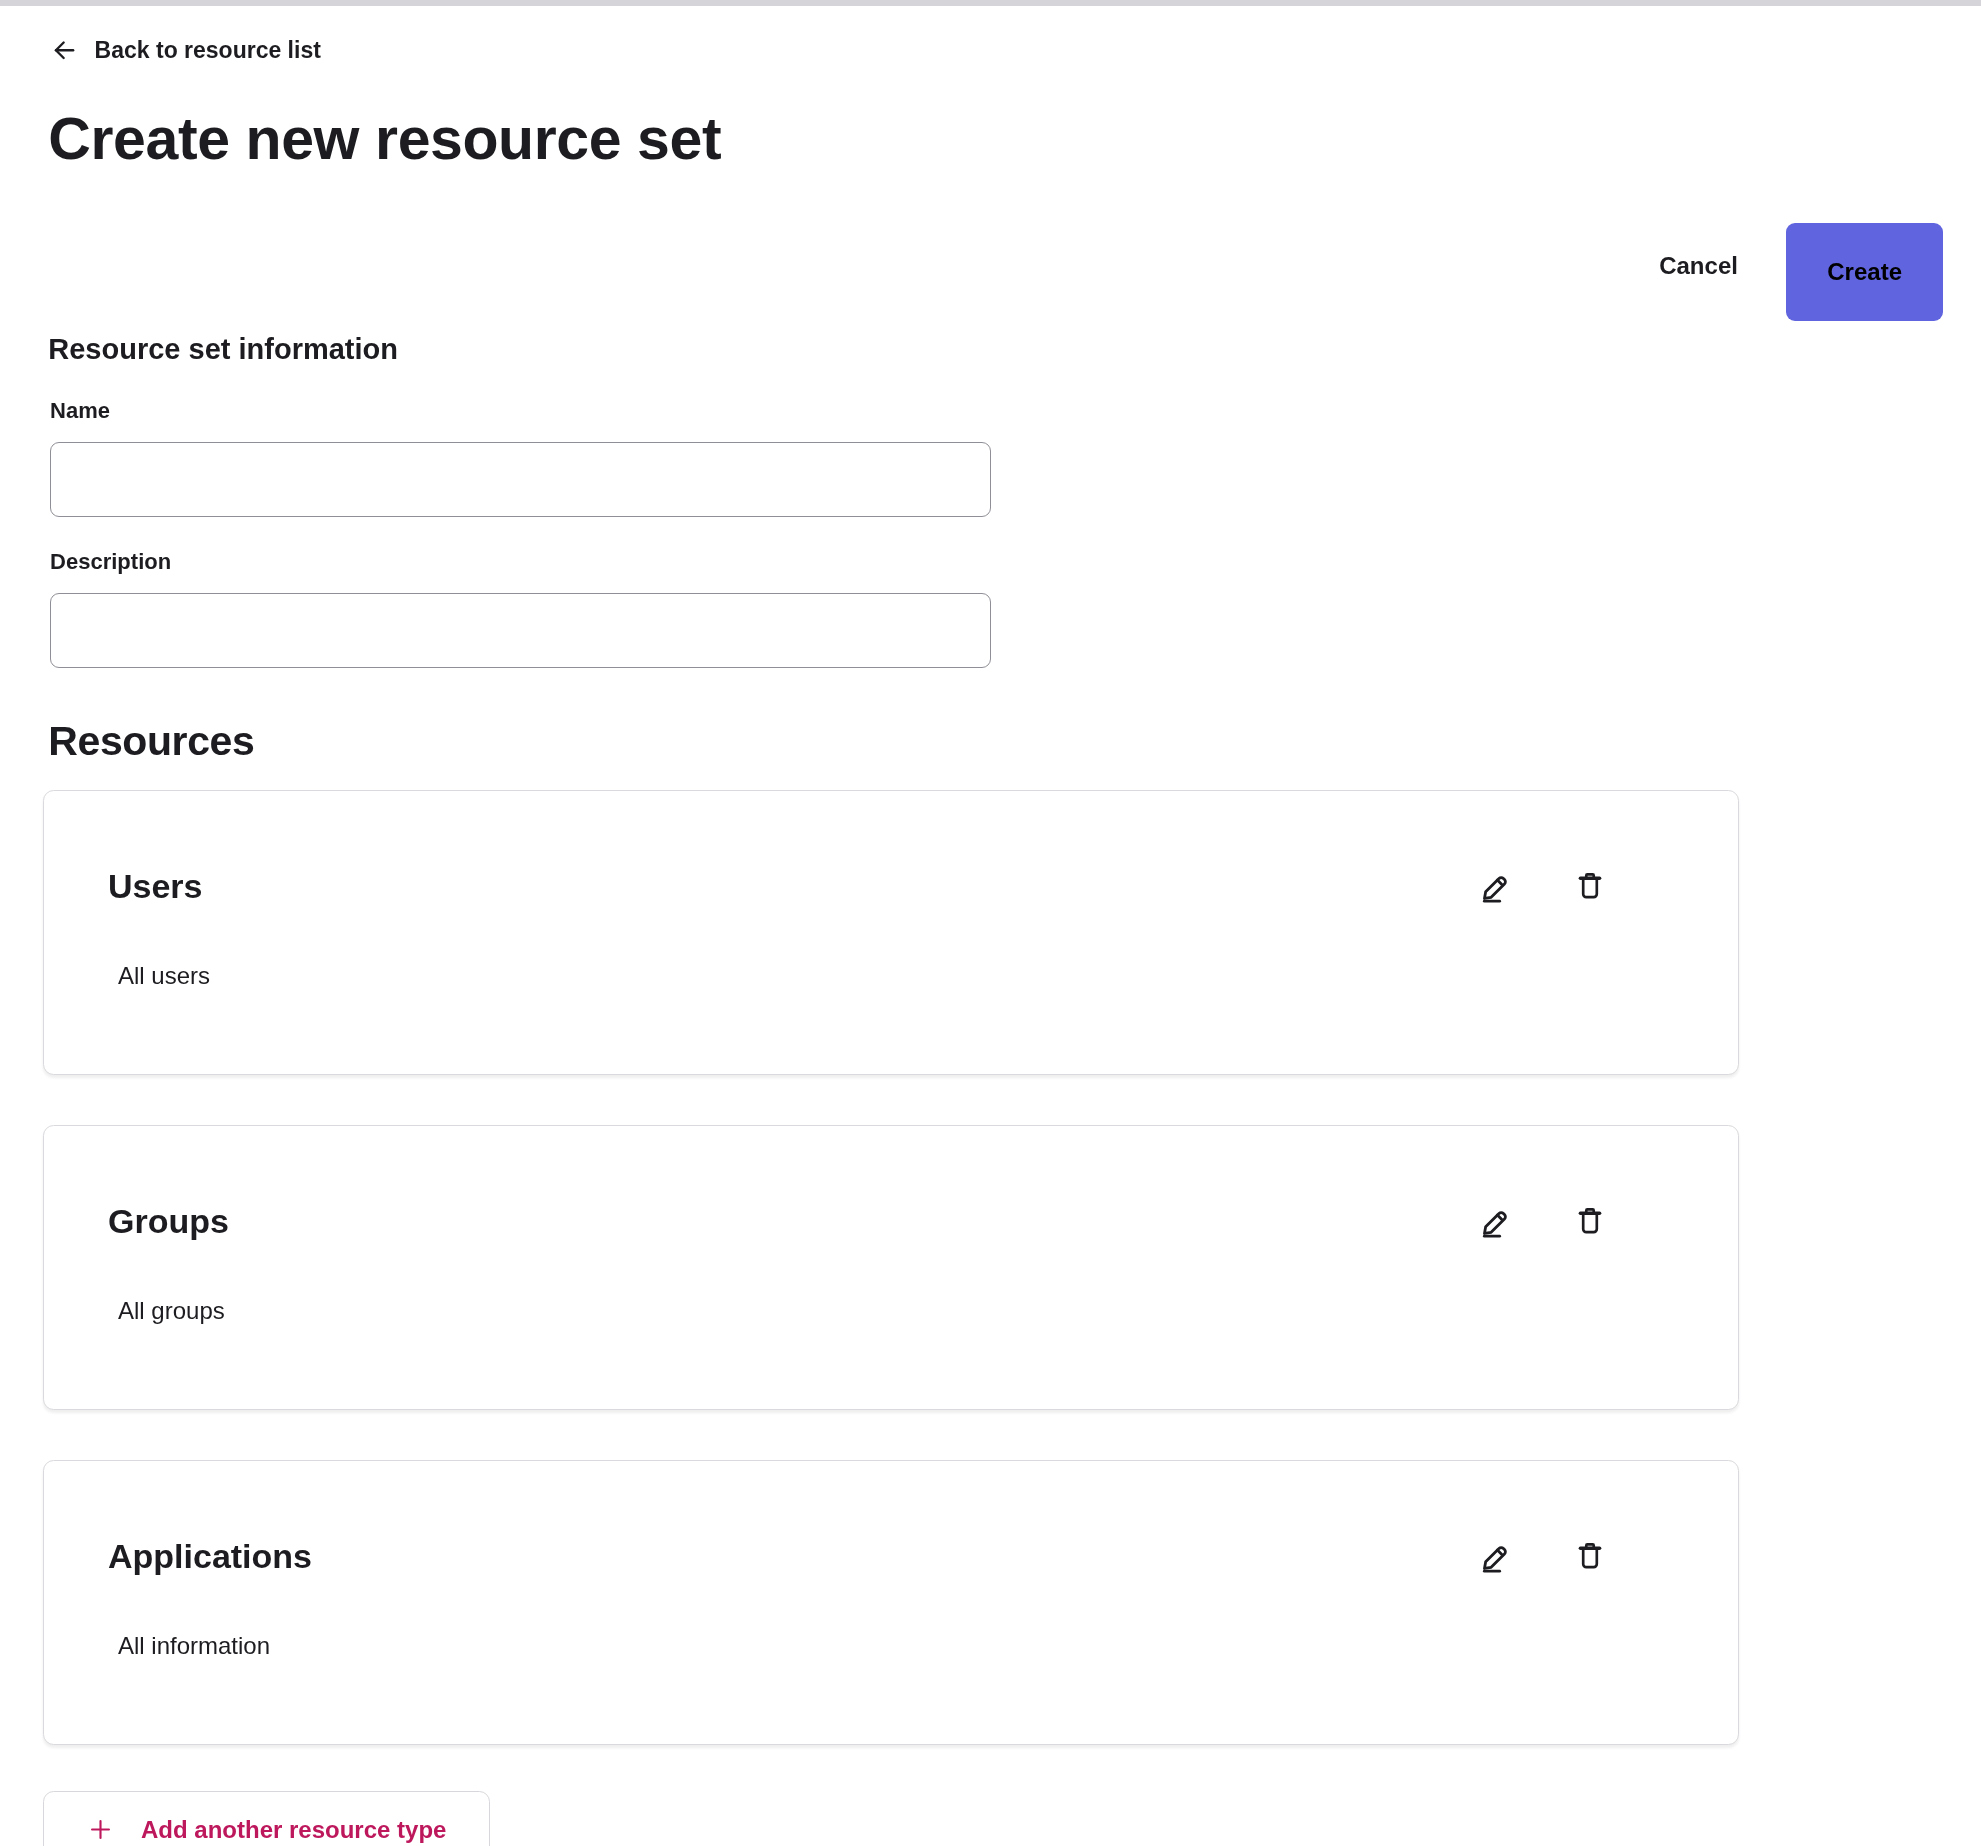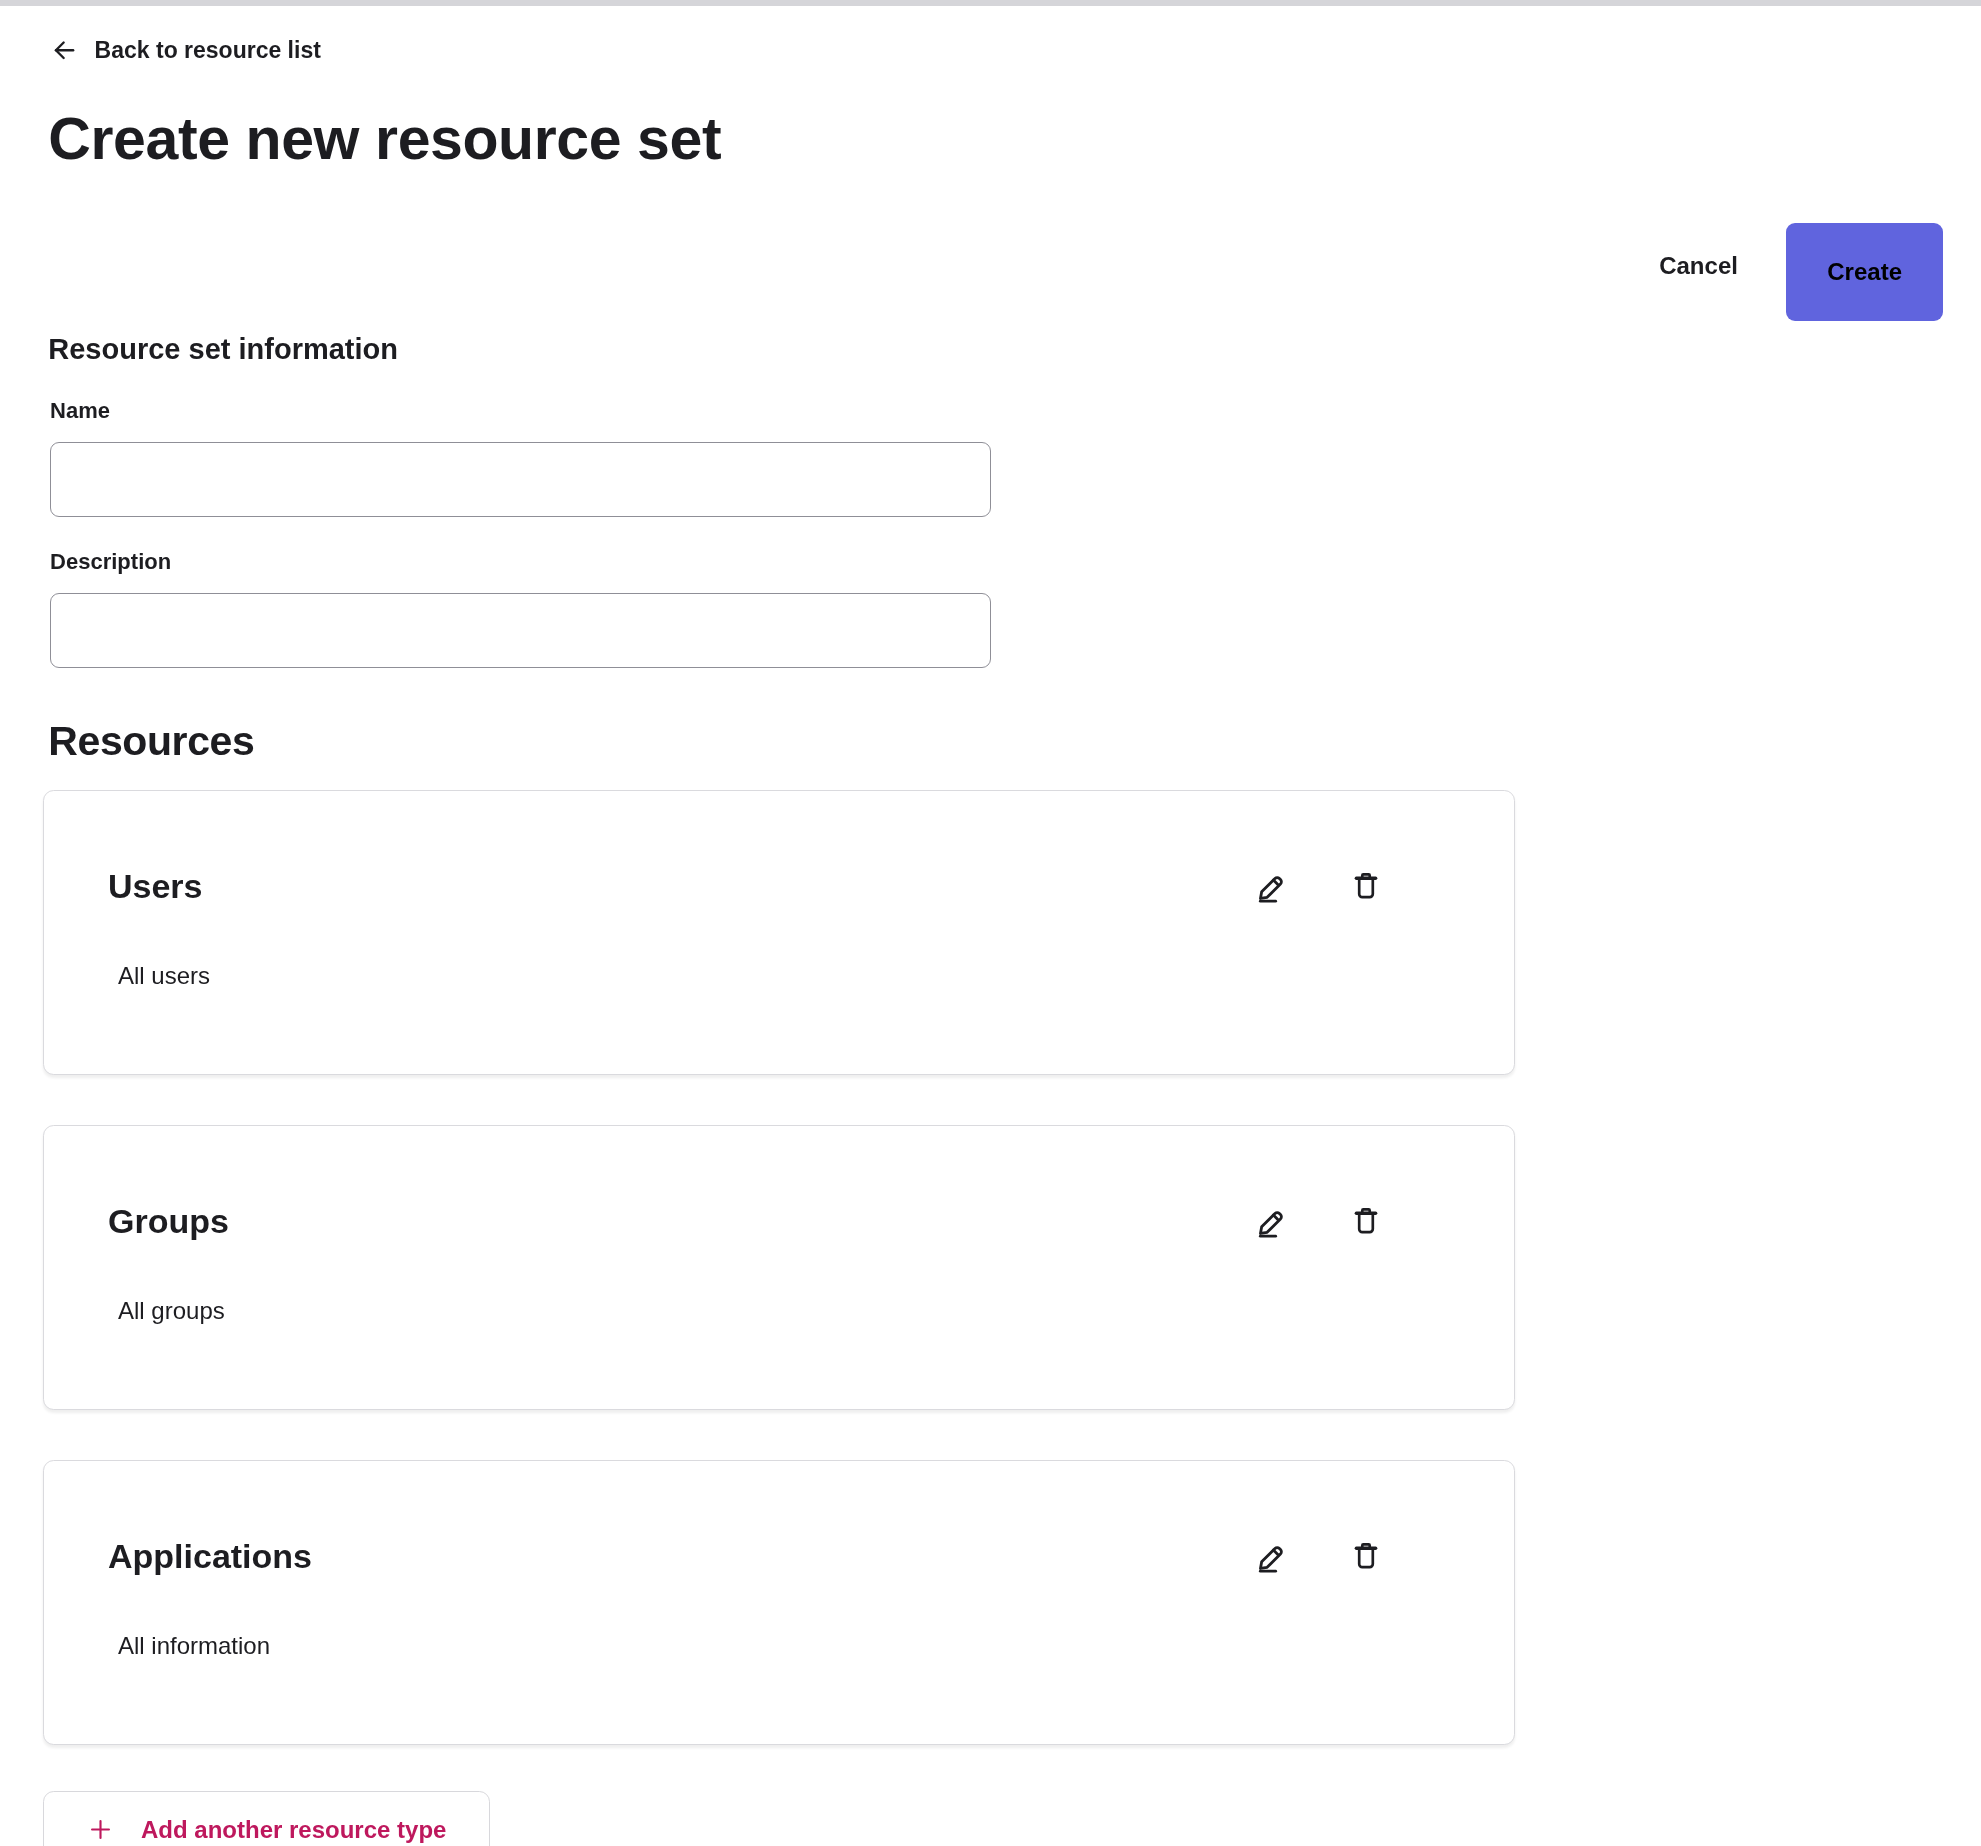--- a/index.html
+++ b/index.html
@@ -104,21 +104,21 @@
 
   
   .resources-title {
     margin: 50px 0 0 5.3px;
     font-size: 41px;
     font-weight: 700;
     letter-spacing: -0.4px;
   }
   .card {
     margin-top: 25px;
-    width: 1472px;
+    width: 1696px;
     background: #ffffff;
     border: 1.8px solid #dadade;
     border-radius: 10.7px;
     box-shadow: 0 2.7px 2.7px rgba(29, 29, 33, 0.07);
     padding: 73px 64px 84px 64px;
   }
   .card + .card { margin-top: 50px; }
   .card-head {
     display: flex;
     align-items: center;

